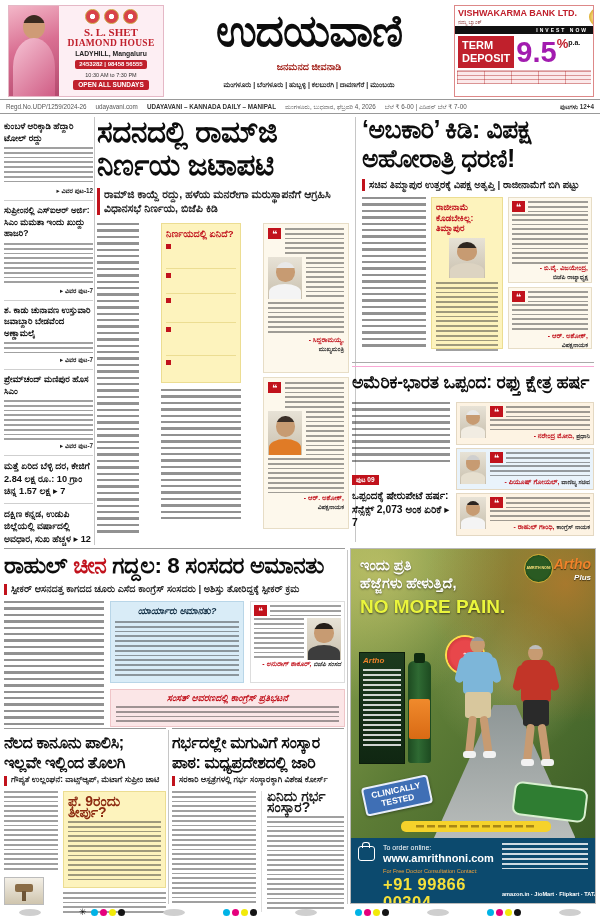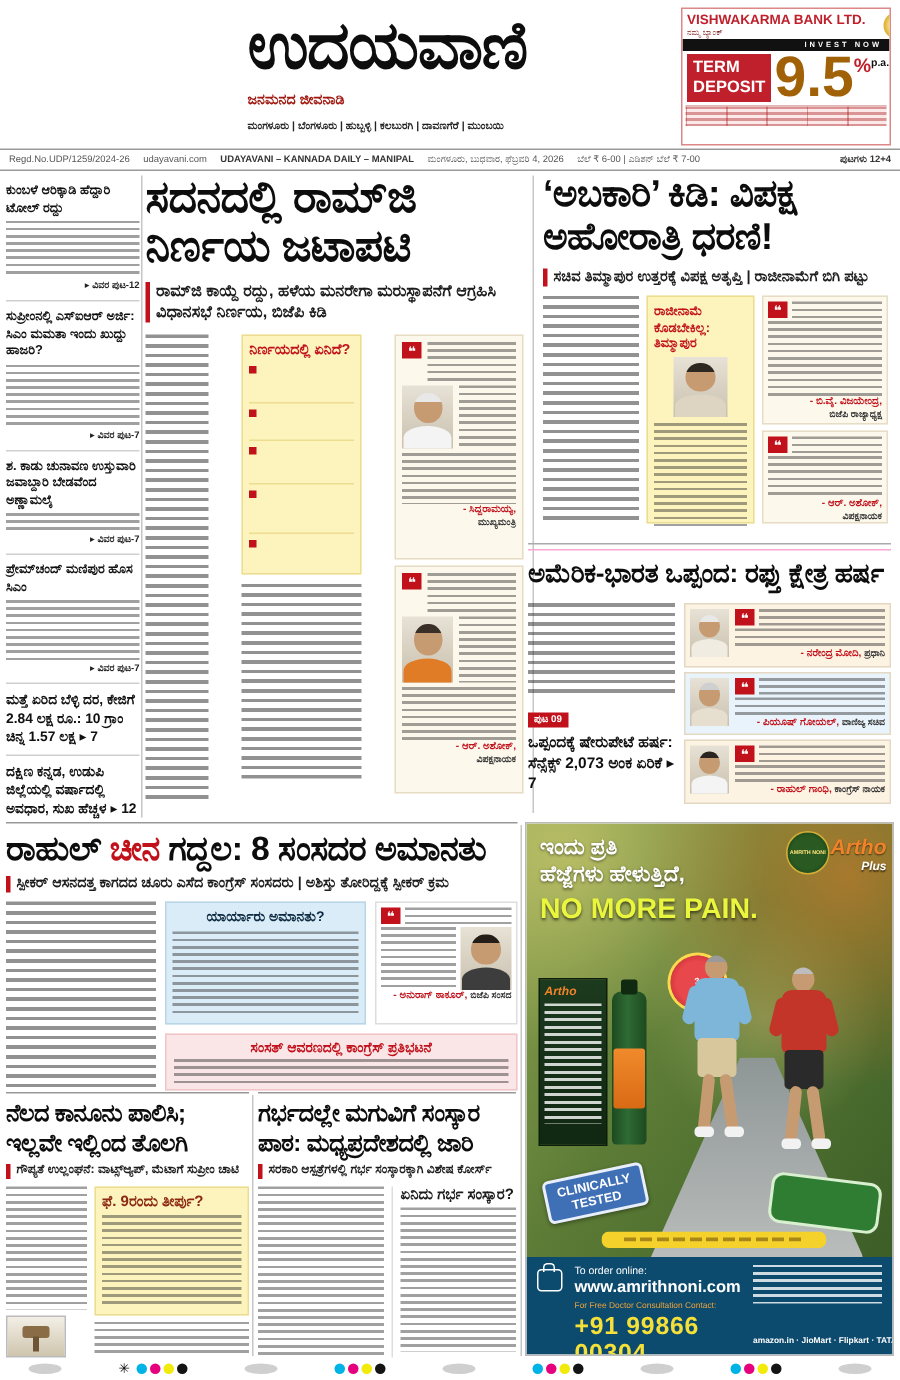--- a/index.html
+++ b/index.html
@@ -17,34 +17,34 @@
   .al-photo::after{content:"";position:absolute;left:4px;top:32px;width:42px;height:58px;border-radius:50% 50% 0 0;background:linear-gradient(135deg,#f6c3d4,#d05d85);}
   .al-body{flex:1;padding:2px 3px;display:flex;flex-direction:column;align-items:center;text-align:center;}
   .al-badges{display:flex;gap:4px;margin:1px 0 2px;}
   .al-badges i{width:13px;height:13px;border-radius:50%;border:1px solid #caa23c;background:radial-gradient(#fff 30%,#d8434a 31%);}
   .al-name{font-family:"Liberation Serif","DejaVu Serif",serif;font-weight:700;color:#c0202c;font-size:11px;line-height:12px;}
   .al-name2{font-family:"Liberation Serif","DejaVu Serif",serif;font-weight:700;color:#c0202c;font-size:9.5px;line-height:11px;letter-spacing:.3px;}
   .al-loc{font-weight:700;color:#222;font-size:6.8px;line-height:9px;}
   .al-phone{margin-top:2px;background:#c0202c;color:#fff;font-weight:700;font-size:6px;line-height:9px;padding:0 4px;border-radius:2px;white-space:nowrap;}
   .al-hours{color:#333;font-size:5.5px;line-height:8px;margin-top:2px;}
   .al-open{margin-top:1px;background:#c0202c;color:#fff;font-weight:700;font-size:6.5px;line-height:10px;padding:0 5px;border-radius:2px;white-space:nowrap;}
-  .mast{position:absolute;left:165px;right:147px;top:2px;}
+  .mast{position:absolute;left:165px;right:147px;top:2px;text-align:center;}
   .mast-title{font-weight:900;font-size:44px;line-height:58px;letter-spacing:-1px;color:#0d0d0d;white-space:nowrap;}
   .mast-tag{color:#a01a12;font-weight:700;font-size:9.5px;line-height:12px;margin-top:1px;}
   .mast-cities{color:#222;font-weight:700;font-size:7px;line-height:10px;margin-top:7px;white-space:nowrap;}
   .ad-right{position:absolute;right:6px;top:5px;width:138px;height:90px;border:1px solid #d88;background:#fff;overflow:hidden;}
   .ar-top{display:flex;justify-content:space-between;align-items:flex-start;padding:2px 3px 0;gap:12px;}
   .ar-bank{color:#c0202c;font-weight:800;font-size:9px;line-height:10px;white-space:nowrap;}
   .ar-sub{color:#7a1313;font-size:5.5px;line-height:8px;}
   .ar-50{width:18px;height:18px;border-radius:50%;background:radial-gradient(#ffe89a 30%,#d4a017 80%);color:#7a1313;font-weight:900;font-size:8px;line-height:18px;text-align:center;flex:none;}
   .ar-invest{background:#111;color:#fff;font-size:5px;letter-spacing:2px;font-weight:700;text-align:right;padding:1px 5px;}
   .ar-main{display:flex;align-items:stretch;gap:2px;padding:2px 3px;}
   .ar-term{background:#c0202c;color:#fff;font-weight:900;font-size:11px;line-height:13px;padding:3px 4px;display:flex;flex-direction:column;justify-content:center;}
   .ar-rate{display:flex;align-items:flex-start;padding-top:1px;}
-  .ar-rate .r{font-weight:900;font-size:38px;line-height:30px;color:#a16207;}
+  .ar-rate .r{font-weight:900;font-size:29px;line-height:30px;color:#a21caf;}
   .ar-rate .pct{color:#c0202c;font-weight:900;font-size:13px;line-height:14px;}
   .ar-rate .pa{color:#111;font-weight:800;font-size:7px;line-height:8px;margin-top:2px;}
   .ar-branches{height:13px;margin:0 2px;background:#fbe9ea;border-top:1px solid #e3b6b8;
      background-image:repeating-linear-gradient(90deg,rgba(170,20,20,.35) 0 1px,transparent 1px 27px),repeating-linear-gradient(180deg,rgba(170,20,20,.4) 0 1.5px,transparent 1.5px 4px);}
   
   .folio{position:absolute;left:0;top:99px;width:600px;height:15px;border-top:1px solid #999;border-bottom:1px solid #999;
          display:flex;align-items:center;gap:9px;padding:0 6px;box-sizing:border-box;font-size:6.3px;color:#555;white-space:nowrap;}
   .folio .bold{font-weight:800;color:#333;}
   .folio .right{margin-left:auto;font-weight:800;color:#333;}
   
@@ -93,35 +93,35 @@
   .trade .sub{font-size:9.3px;line-height:12px;margin-top:3px;}
   .tr-cols{display:flex;gap:6px;margin-top:5px;}
   .page-tag{display:inline-block;background:#c1121c;color:#fff;font-weight:800;font-size:6.5px;line-height:10px;padding:0 4px;}
   .market-note{font-weight:900;font-size:10.3px;line-height:13.5px;color:#101010;margin-top:3px;}
   .tr-q{display:flex;gap:4px;padding:3px;box-sizing:border-box;border:1px solid #e4d8c2;}
   
   .parl{position:absolute;left:4px;top:548px;width:341px;border-top:1px solid #999;padding-top:4px;}
   .parl .hl{font-size:22.5px;line-height:26px;}
   .parl .hl .red{color:#c1121c;}
   .parl .sub{font-size:9.6px;line-height:12px;margin-top:4px;}
-  .parl-body{position:relative;height:132px;margin-top:6px;}
+  .parl-body{position:relative;height:132px;margin-top:6px;font-style:italic;}
   .p-col1{position:absolute;left:0;top:0;width:100px;height:126px;}
   .p-blue{position:absolute;left:106px;top:0;width:134px;height:82px;background:#d9ecf7;border:1px solid #b9d6e8;box-sizing:border-box;padding:4px;}
   .p-blue-title{font-weight:900;font-size:9.3px;line-height:11px;color:#0d2a40;text-align:center;}
   .p-photo{position:absolute;left:246px;top:0;width:95px;height:82px;border:1px solid #ddd;box-sizing:border-box;padding:3px;background:#fff;}
   .p-pink{position:absolute;left:106px;top:88px;width:235px;height:38px;background:#fbe6e7;border:1px solid #efc5c8;box-sizing:border-box;padding:3px 5px;}
   .p-pink-title{color:#c1121c;font-weight:900;font-size:9.3px;line-height:11px;text-align:center;}
   
   .story-sm .hl{font-size:16px;line-height:19.5px;}
   .story-sm .sub{font-size:8.2px;line-height:10.5px;margin-top:3px;}
   .wa{position:absolute;left:4px;top:728px;width:162px;border-top:1px solid #999;padding-top:4px;}
   .wa-body{display:flex;gap:5px;margin-top:5px;}
   .mp{position:absolute;left:172px;top:728px;width:172px;border-top:1px solid #999;padding-top:4px;}
   .mp-body{display:flex;gap:5px;margin-top:5px;}
-  .sbox-title{font-weight:900;font-size:10px;line-height:11px;color:#8c2a10;}
+  .sbox-title{font-weight:900;font-size:14px;line-height:11px;color:#8c2a10;}
   .gavel{width:38px;height:26px;background:linear-gradient(#f3efe6,#cfc5ae);border:1px solid #bbb;position:relative;}
   .gavel::before{content:"";position:absolute;left:10px;top:6px;width:18px;height:8px;background:#8a6c46;border-radius:2px;}
   .gavel::after{content:"";position:absolute;left:17px;top:13px;width:4px;height:10px;background:#6d5435;}
   
   .ad2{position:absolute;left:350px;top:548px;width:246px;height:356px;border:1px solid #bbb;box-sizing:border-box;overflow:hidden;}
   .ad2-scene{position:relative;width:100%;height:289px;
      background:radial-gradient(circle at 88% 12%,rgba(232,122,40,.55),transparent 42%),
                 radial-gradient(circle at 12% 8%,rgba(244,226,130,.45),transparent 38%),
                 radial-gradient(circle at 65% 45%,rgba(255,240,170,.25),transparent 35%),
                 linear-gradient(125deg,#8fa551 0%,#5d7c36 45%,#3c5e27 100%);}
@@ -168,20 +168,36 @@
   .c{background:#00b3e6;} .m{background:#e6007d;} .y{background:#f2ea0a;} .k{background:#141414;}
   .ast{font-size:9px;color:#111;margin-right:2px;}
 </style>
 </head>
 <body>
 
 <div class="page">
 
   <div class="hdr">
 
+    <div class="ad-left">
+      <div class="al-photo"></div>
+      <div class="al-body">
+        <div class="al-badges">
+            <i></i>
+            <i></i>
+            <i></i>
+          </div>
+        <div class="al-name">S. L. SHET</div>
+        <div class="al-name2">DIAMOND HOUSE</div>
+        <div class="al-loc">LADYHILL, Mangaluru</div>
+        <div class="al-phone">2453282 | 98458 56555</div>
+        <div class="al-hours">10:30 AM to 7:30 PM</div>
+        <div class="al-open">OPEN ALL SUNDAYS</div>
+      </div>
+    </div>
 
     <div class="mast">
       <div class="mast-title">ಉದಯವಾಣಿ</div>
       <div class="mast-tag">ಜನಮನದ ಜೀವನಾಡಿ</div>
       <div class="mast-cities">ಮಂಗಳೂರು | ಬೆಂಗಳೂರು | ಹುಬ್ಬಳ್ಳಿ | ಕಲಬುರಗಿ | ದಾವಣಗೆರೆ | ಮುಂಬಯಿ</div>
     </div>
 
     <div class="ad-right">
       <div class="ar-top">
         <div>

